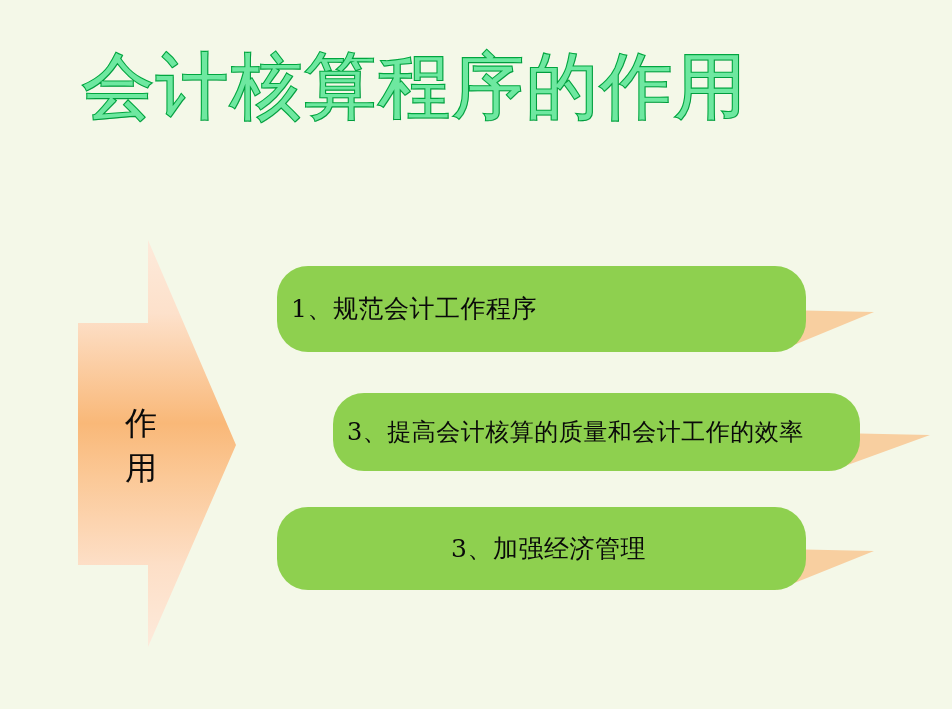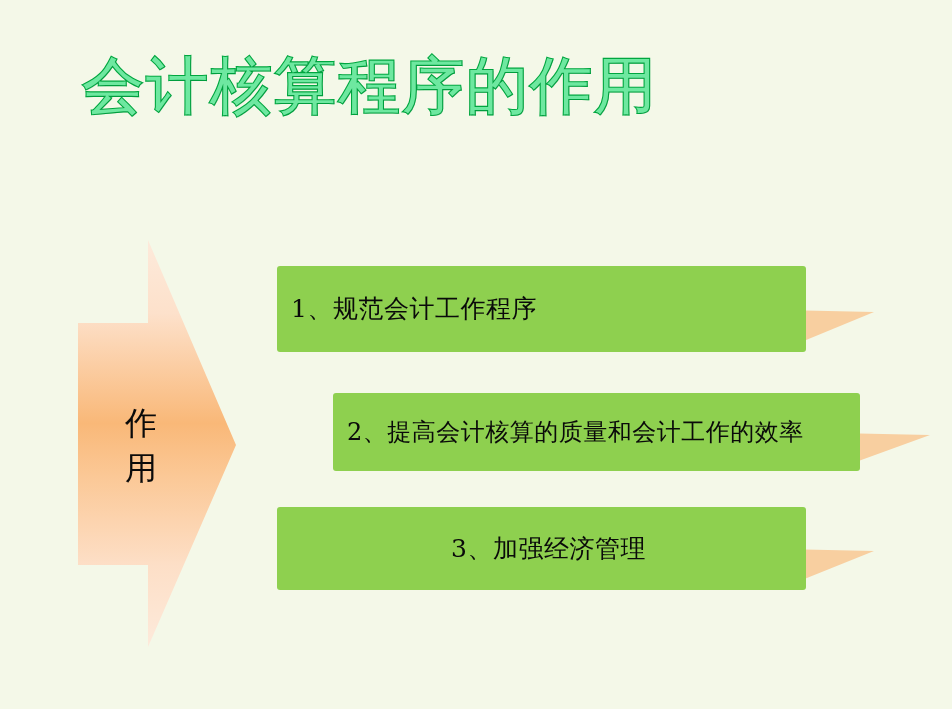--- a/index.html
+++ b/index.html
@@ -20,22 +20,22 @@
     background: #f4f8e8;
   }
 
   
   .slide-title {
     position: absolute;
     left: 82px;
     top: 44px;
     width: 620px;
     height: 84px;
-    font-family: Liberation Serif, serif;
-    font-size: 62px;
+    font-family: Liberation Sans, sans-serif;
+    font-size: 72px;
     line-height: 84px;
     font-weight: 400;
     letter-spacing: 2px;
     white-space: nowrap;
     color: #6ee8a0;
     -webkit-text-stroke: 2.2px #00a63f;
     paint-order: stroke fill;
     text-shadow: 1px 1px 0 rgba(0,140,60,0.35);
   }
 
@@ -78,21 +78,21 @@
     position: absolute;
   }
   .callout .tail {
     position: absolute;
     left: 0;
     top: 0;
     overflow: visible;
   }
   .callout .body {
     position: absolute;
-    border-radius: 3px;
+    border-radius: 31px;
     background: #8ed04f;
     display: flex;
     align-items: center;
   }
   .callout .body .txt {
     font-family: "DejaVu Serif", "Liberation Serif", serif;
     font-size: 25px;
     line-height: 30px;
     color: #0a0a0a;
     white-space: nowrap;
@@ -147,21 +147,21 @@
     <div class="body">
       <span class="txt">1、规范会计工作程序</span>
     </div>
   </div>
 
   <div class="callout" id="callout-2">
     <svg class="tail" width="600" height="82" viewBox="0 0 600 82" xmlns="http://www.w3.org/2000/svg">
       <polygon points="503,40 597,42 498,78" fill="#f8cfa0"></polygon>
     </svg>
     <div class="body">
-      <span class="txt">2、提高会计核算的质量和会计工作的效率</span>
+      <span class="txt">3、提高会计核算的质量和会计工作的效率</span>
     </div>
   </div>
 
   <div class="callout" id="callout-3">
     <svg class="tail" width="600" height="87" viewBox="0 0 600 87" xmlns="http://www.w3.org/2000/svg">
       <polygon points="505,42 597,44 500,83" fill="#f8cfa0"></polygon>
     </svg>
     <div class="body">
       <span class="txt">3、加强经济管理</span>
     </div>

